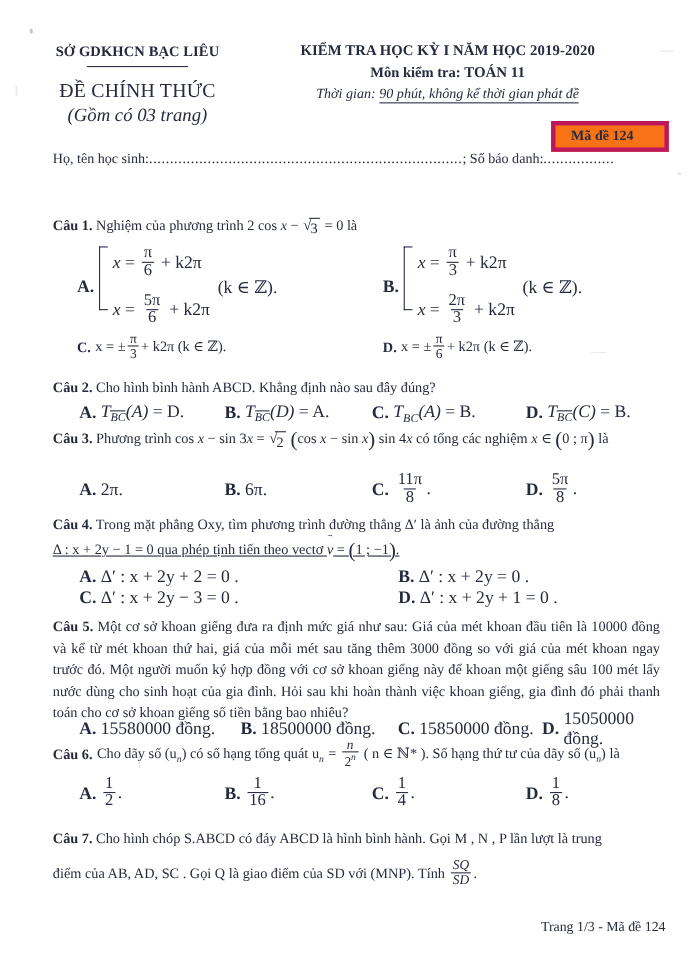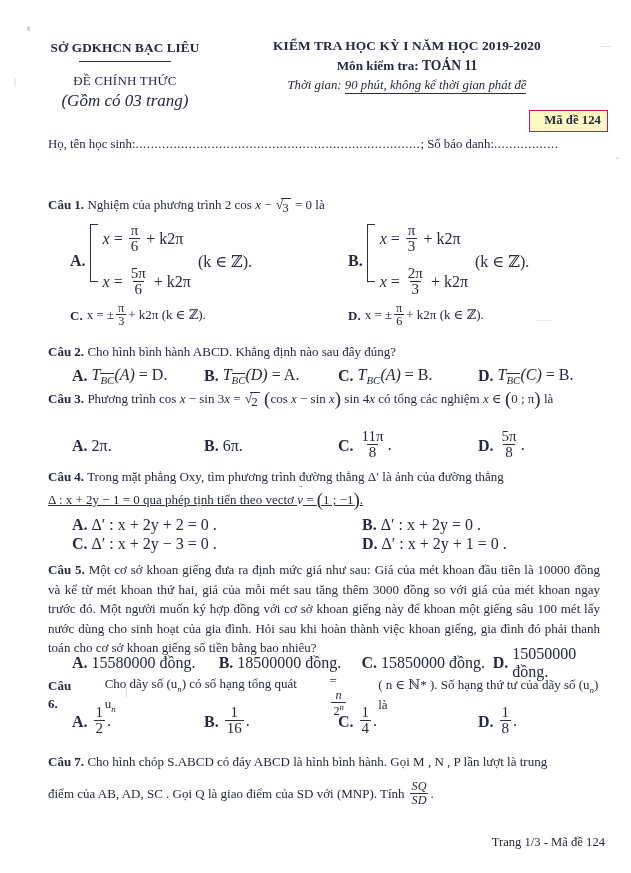--- a/index.html
+++ b/index.html
@@ -58,21 +58,21 @@
     display: inline-block;
     padding-bottom: 1px;
   }
   .org-rule {
     width: 92px;
     height: 1px;
     background: #2b2f44;
     margin: 4px auto 0 auto;
   }
   .official {
-    font-size: 13px;
+    font-size: 18px;
     margin-top: 11px;
     letter-spacing: .2px;
   }
   .pages-note {
     font-size: 17px;
     font-style: italic;
     margin-top: 2px;
   }
   .exam-title {
     font-weight: bold;
@@ -90,25 +90,25 @@
     font-style: italic;
     margin-top: 4px;
   }
   .duration .dur-underline {
     border-bottom: 1px solid #2b2f44;
     padding-bottom: 1px;
   }
   .code-box {
     position: absolute;
     right: 23px; top: 110px;
-    border: 1px solid #be185d;
-    padding: 2px 6px 3px 14px;
+    border: 4px solid #be185d;
+    padding: 2px 28px 3px 14px;
     font-weight: bold;
     font-size: 12.8px;
-    background: #fef9c3;
+    background: #f97316;
   }
 
   
   .cand-line {
     position: absolute;
     left: 48px; top: 137px;
     width: 552px;
     font-size: 12.8px;
     white-space: nowrap;
   }
@@ -455,21 +455,21 @@
     <div class="opt" style="width:136px;">
       <span class="opt-key">C.</span>
       <span>15850000 đồng.</span>
     </div>
     <div class="opt">
       <span class="opt-key">D.</span>
       <span>15050000 đồng.</span>
     </div>
   </div>
 
-  <div class="q" style="left:48px; top:672px; width:560px; display:flex; align-items:center; flex-wrap:nowrap;gap:17px;">
+  <div class="q" style="left:48px; top:672px; width:560px; display:flex; align-items:center; flex-wrap:nowrap;">
     <span class="q-label">Câu 6.</span>
     <span style="margin-left:4px;"><span>Cho dãy số (u</span><span class="sub-plain">n</span><span>) có số hạng tổng quát u</span><span class="sub-plain">n</span></span>
     <span style="margin-left:4px;">
       <span>=</span>
       <span class="frac">
           <span class="num mi">n</span>
           <span class="den"><span>2</span><span class="sup mi">n</span></span>
         </span>
     </span>
     <span style="margin-left:3px;"><span>( n ∈ ℕ* ). Số hạng thứ tư của dãy số (u</span><span class="sub-plain">n</span><span>) là</span></span>

